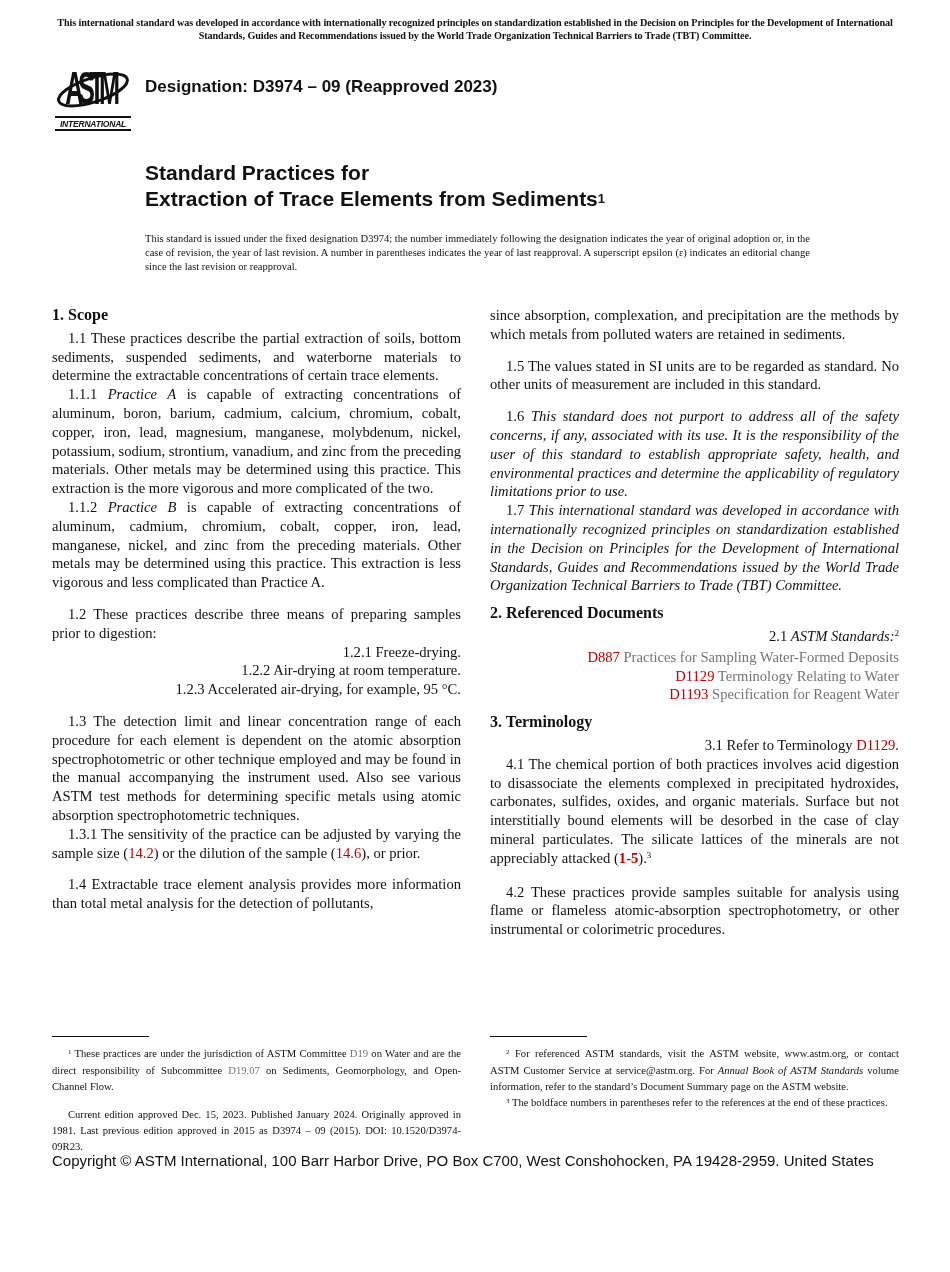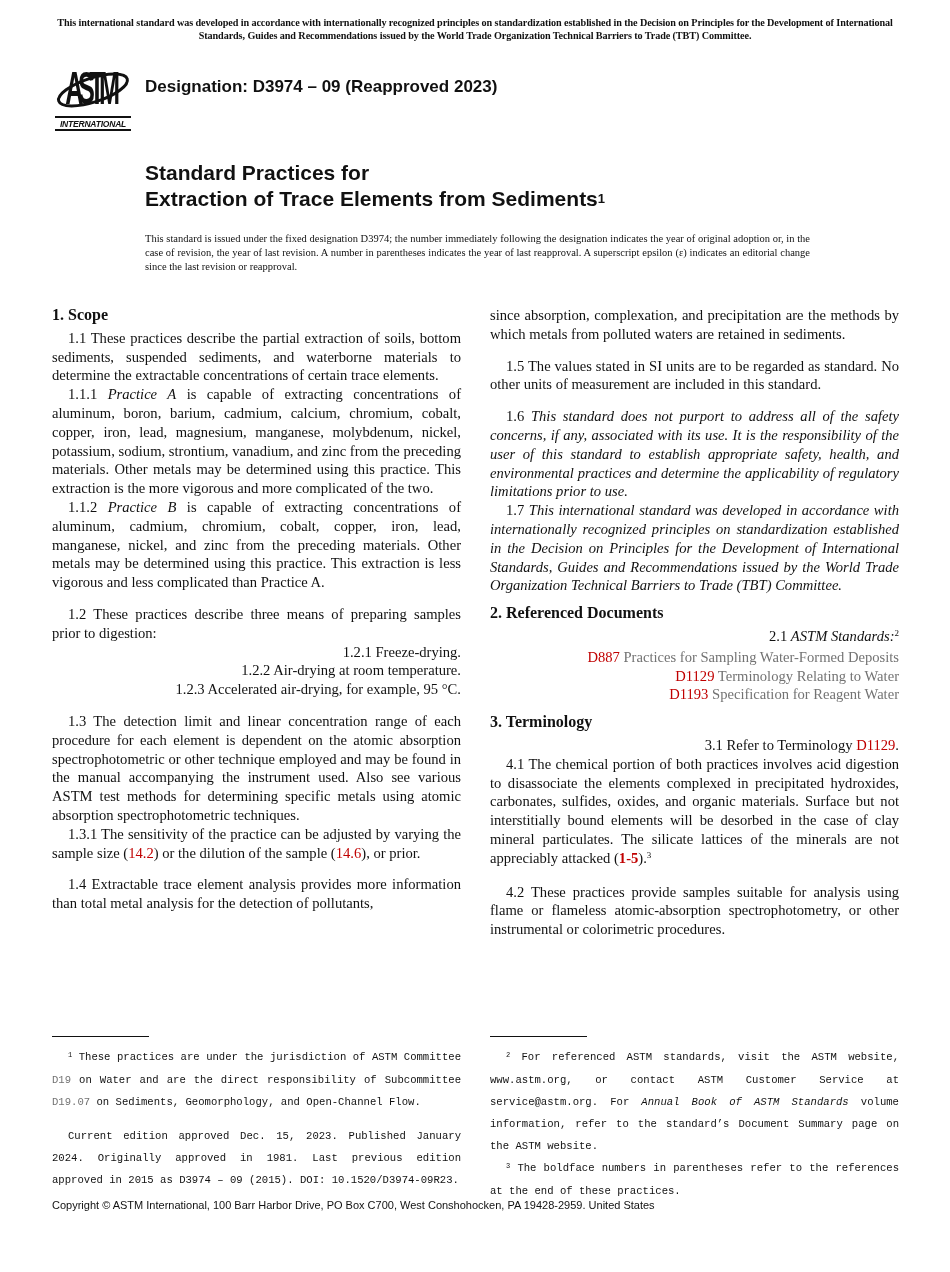--- a/index.html
+++ b/index.html
@@ -36,27 +36,27 @@
   .h2 { font-weight: bold; margin: 0 0 4px 0; font-size: 16px; }
   .p { text-align: justify; text-indent: 16px; margin: 0; }
   .p.gap { margin-top: 13px; }
   .li { margin: 0; padding-left: 16px; text-align: right; }
   .h2.sp { margin-top: 9px; }
   .red { color: #c00000; }
   .blue { color: #737373; }
   sup.s { font-size: 9px; position: relative; top: -5px; vertical-align: baseline; }
 
   .fn-rule { position: absolute; height: 1px; background: #111; width: 97px; }
-  .fn { position: absolute; width: 409px; font-family: Liberation Mono, monospace;
-    font-size: 10.6px; line-height: 22px; text-align: justify; }
+  .fn { position: absolute; width: 409px; font-family: Liberation Serif, serif;
+    font-size: 10.6px; line-height: 16px; text-align: justify; }
   .fn p { margin: 0; text-indent: 16px; }
   .fn sup { font-size: 7px; position: relative; top: -3px; vertical-align: baseline; }
 
-  .copyright { position: absolute; left: 52px; top: 1199px;
-    font-family: "Liberation Sans", sans-serif; font-size: 11px; }
+  .copyright { position: absolute; left: 52px; top: 1152px;
+    font-family: "Liberation Sans", sans-serif; font-size: 15px; }
 </style>
 </head>
 <body>
 
 <div class="top-notice">This international standard was developed in accordance with internationally recognized principles on standardization established in the Decision on Principles for the Development of International Standards, Guides and Recommendations issued by the World Trade Organization Technical Barriers to Trade (TBT) Committee.</div>
 
 <div class="logo">
   <svg width="82" height="62" viewBox="0 0 82 62">
     <ellipse cx="41" cy="34" rx="36" ry="12" fill="none" stroke="#111" stroke-width="3" transform="rotate(-18 41 34)"></ellipse>
     <text x="41" y="48" text-anchor="middle" font-family="Liberation Sans, sans-serif" font-weight="bold" font-size="46" fill="#111" transform="scale(0.55,1) translate(33,0)" textLength="100">ASTM</text>

